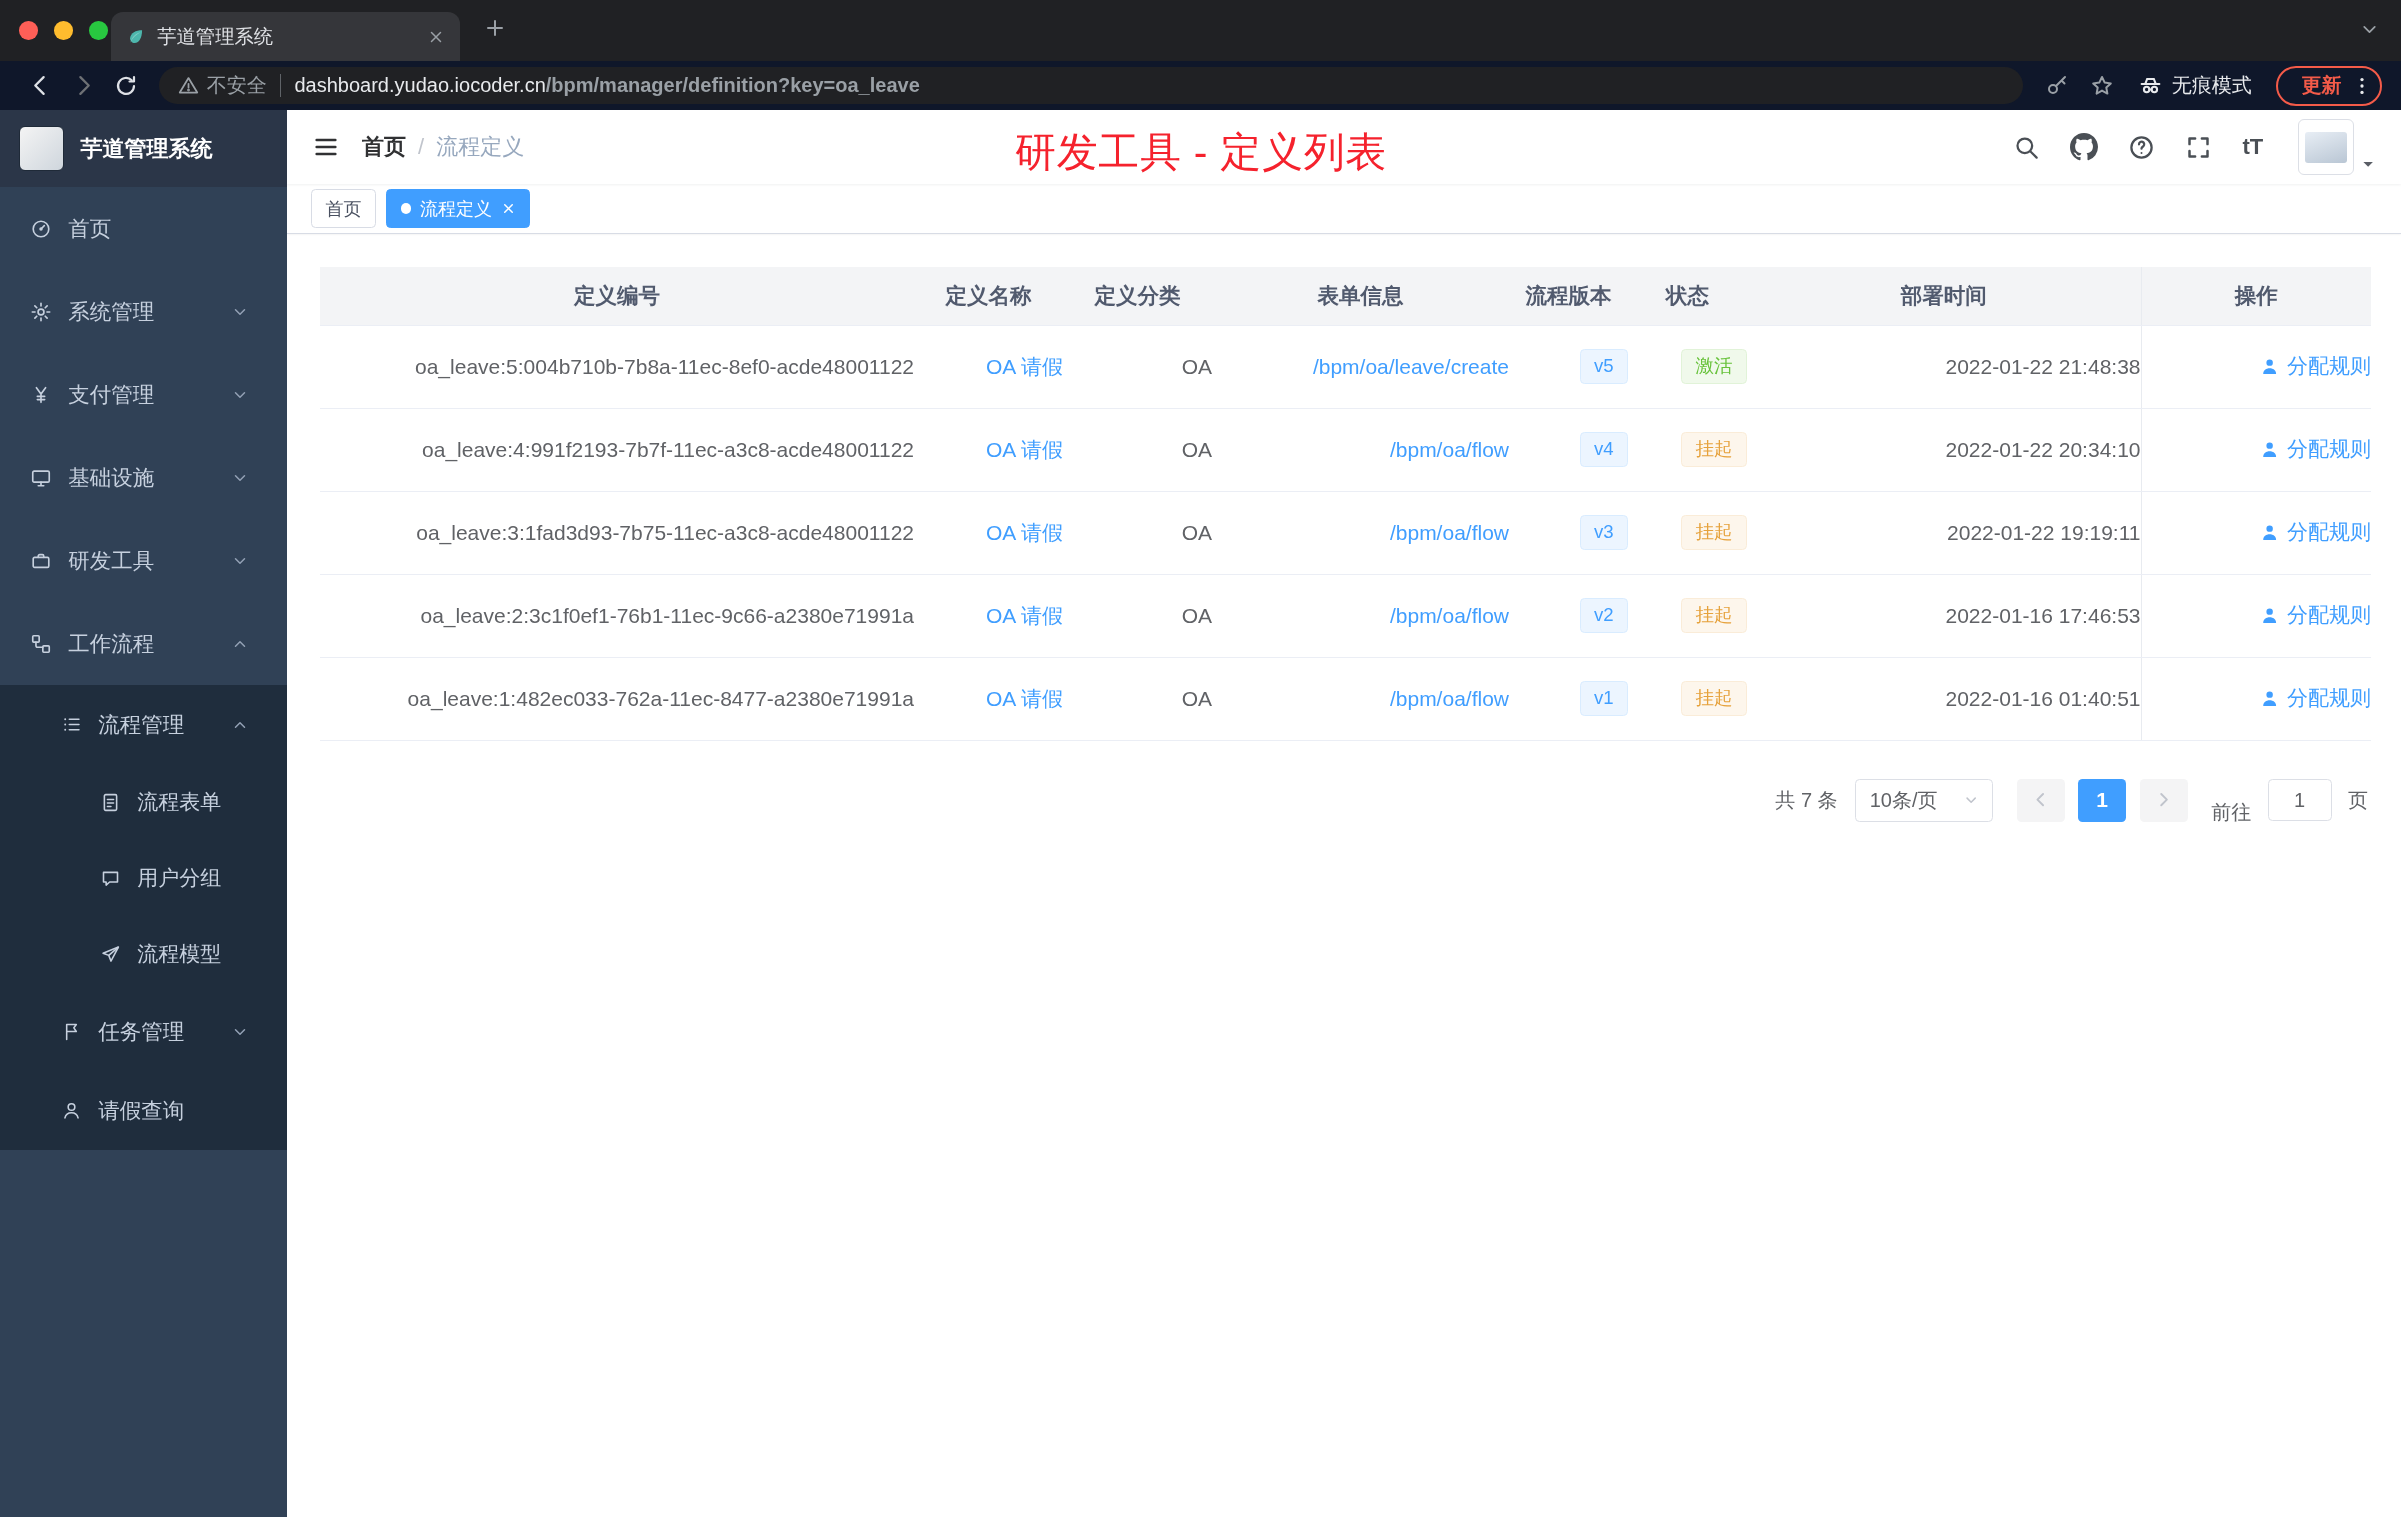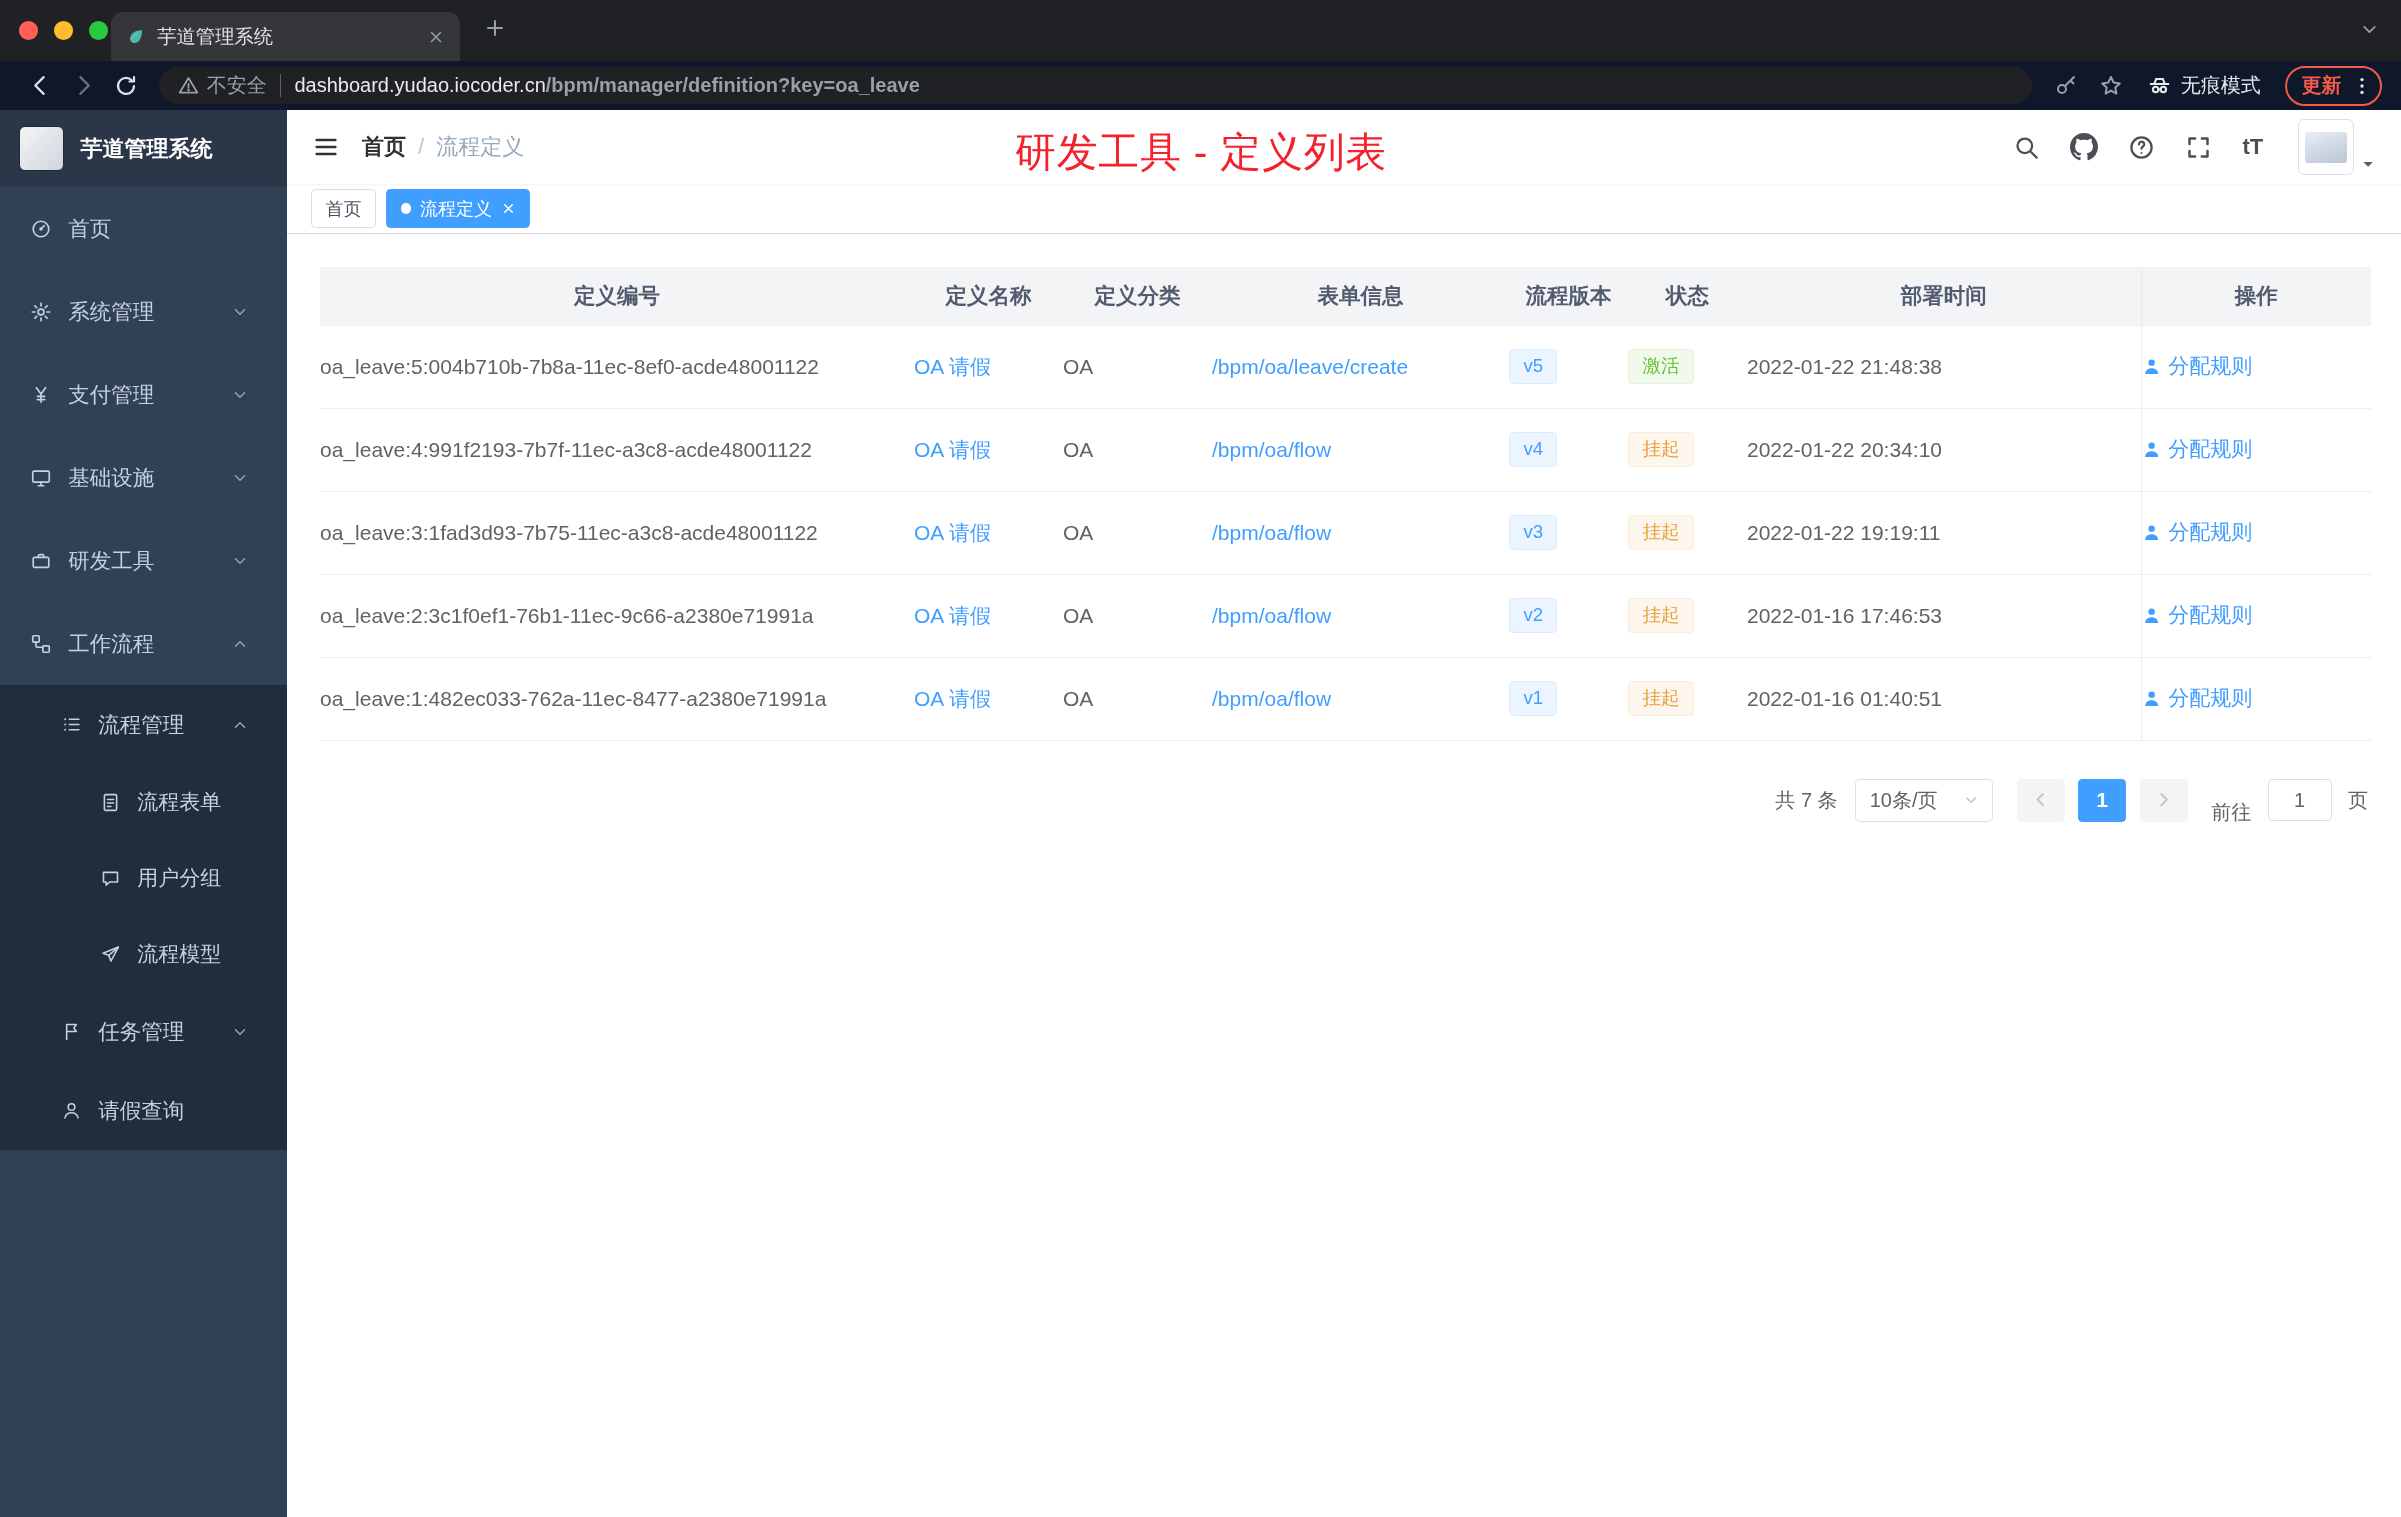--- a/index.html
+++ b/index.html
@@ -26,21 +26,21 @@
   .urlbox { flex:1; height:37px; border-radius:18.6px; background:#202124; display:flex; align-items:center;
             padding:0 19.3px; margin:0 12px; font-size:20px; white-space:nowrap; overflow:hidden; }
   .warn-ic { color:#9aa0a6; display:flex; margin-right:7.4px; }
   .sec { color:#9aa0a6; margin-right:13.4px; }
   .host { color:#e8eaed; border-left:1.5px solid #5f6368; padding-left:13.4px; }
   .path { color:#9aa0a6;font-weight:bold; }
   .chip-ic { color:#9aa0a6; display:flex; margin:0 10.4px; }
   .incog { display:flex; align-items:center; gap:9px; color:#e8eaed; font-size:20px; margin:0 13.4px; }
   .update-pill { display:flex; align-items:center; gap:9px; border:2.2px solid #f45b49; border-radius:742px;
                  padding:4.5px 7.4px 4.5px 15px; margin-left:10.4px; }
-  .upd { color:#f45b49; font-size:20px; font-weight:600; }
+  .upd { color:#f45b49; font-size:20px; font-weight:600;margin-left:9px; }
   .kebab { color:#e8eaed; display:flex; }
 
   
   .app { position:absolute; top:110px; bottom:0; left:0; right:0; display:flex; }
   .sidebar { width:287px; background:#304156; flex-shrink:0; color:#c6d0de; }
   .logo { height:77px; background:#2b3648; display:flex; align-items:center; padding-left:19.3px; gap:16.3px; }
   .logo-img { width:45px; height:45px; border-radius:6px; background:linear-gradient(135deg,#f4f4f4,#cfd6dd);
               border:0.7px solid #1f2a38; }
   .logo-title { color:#fff; font-size:22px; font-weight:bold; }
   .mi { display:flex; align-items:center; height:83px; padding:0 22px 0 30px; font-size:21.5px; cursor:pointer; }
@@ -80,21 +80,21 @@
           border-radius:4.5px; font-size:18px; color:#495060; background:#fff; cursor:pointer; }
   .tagv.active { background:#409eff; border-color:#409eff; color:#fff; }
   .tag-dot { width:10.4px; height:10.4px; border-radius:50%; background:#fff; margin-right:9px; }
   .tag-x { display:flex; margin-left:9px; color:#fff; }
 
   
   .content { padding:33px 33px 0; }
   table { width:100%; border-collapse:collapse; table-layout:fixed; }
   thead th { background:#f3f4f6; height:58px; font-size:21.5px; color:#515a6e; font-weight:bold;
              text-align:center; border-bottom:0.7px solid #ebeef5; }
-  tbody td { height:83px; font-size:21px; color:#606266; text-align:left; border-bottom:0.7px solid #ebeef5;
+  tbody td { height:83px; font-size:21px; color:#606266; text-align:right; border-bottom:0.7px solid #ebeef5;
              white-space:nowrap; overflow:hidden; }
   th.opcol, td.opcol { border-left:1.5px solid #e8ebf0; }
   .link { color:#409eff; cursor:pointer; }
   .etag { display:inline-block; padding:5.2px 13.4px; border-radius:4.5px; font-size:18.6px; line-height:1.2; }
   .etag.blue { background:#ecf5ff; border:0.7px solid #d9ecff; color:#409eff; }
   .etag.green { background:#f0f9eb; border:0.7px solid #e1f3d8; color:#67c23a; }
   .etag.orange { background:#fdf6ec; border:0.7px solid #faecd8; color:#e6a23c; }
   .action { color:#409eff; display:inline-flex; align-items:center; gap:7.4px; cursor:pointer; }
 
   

